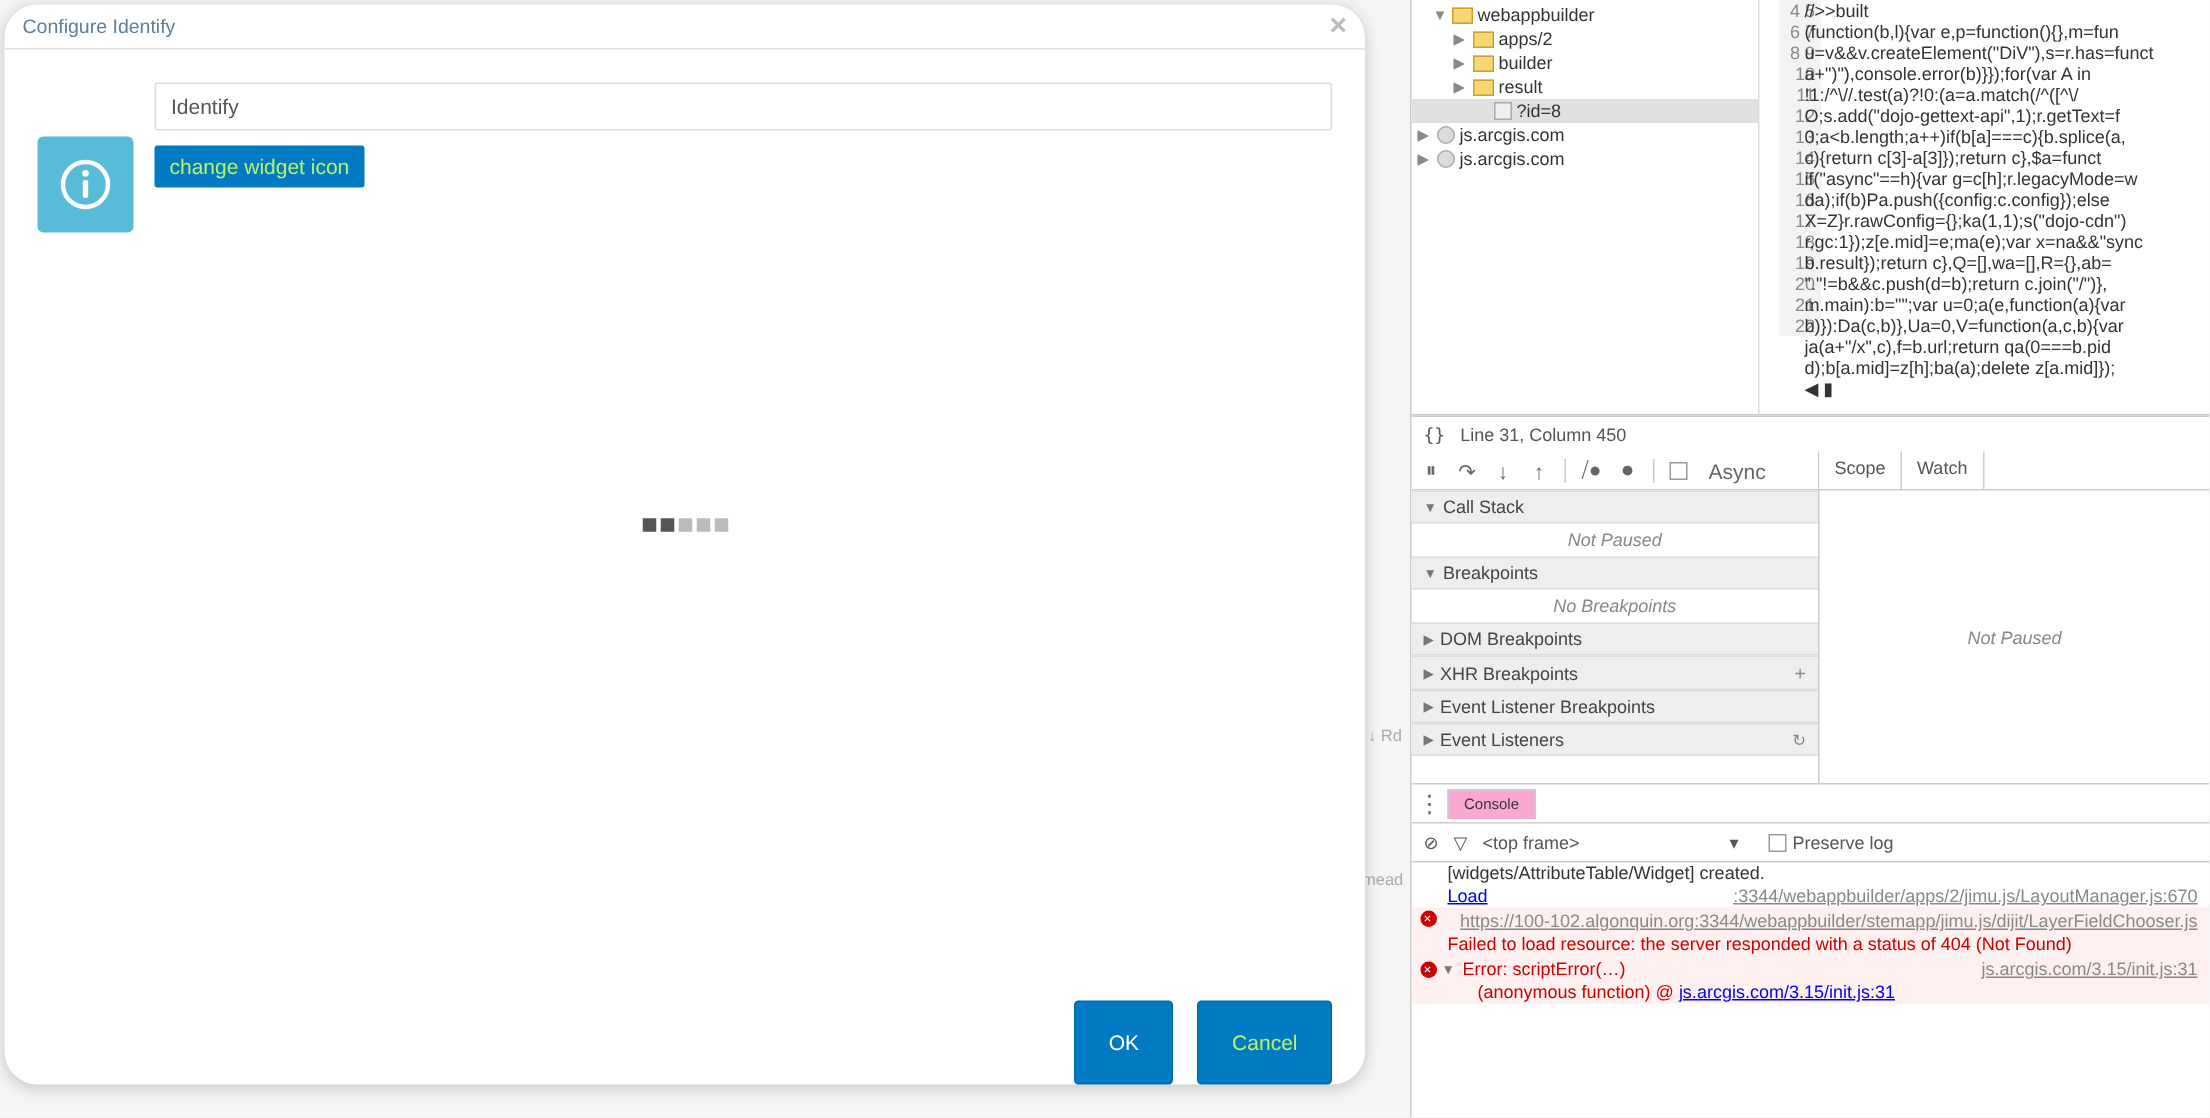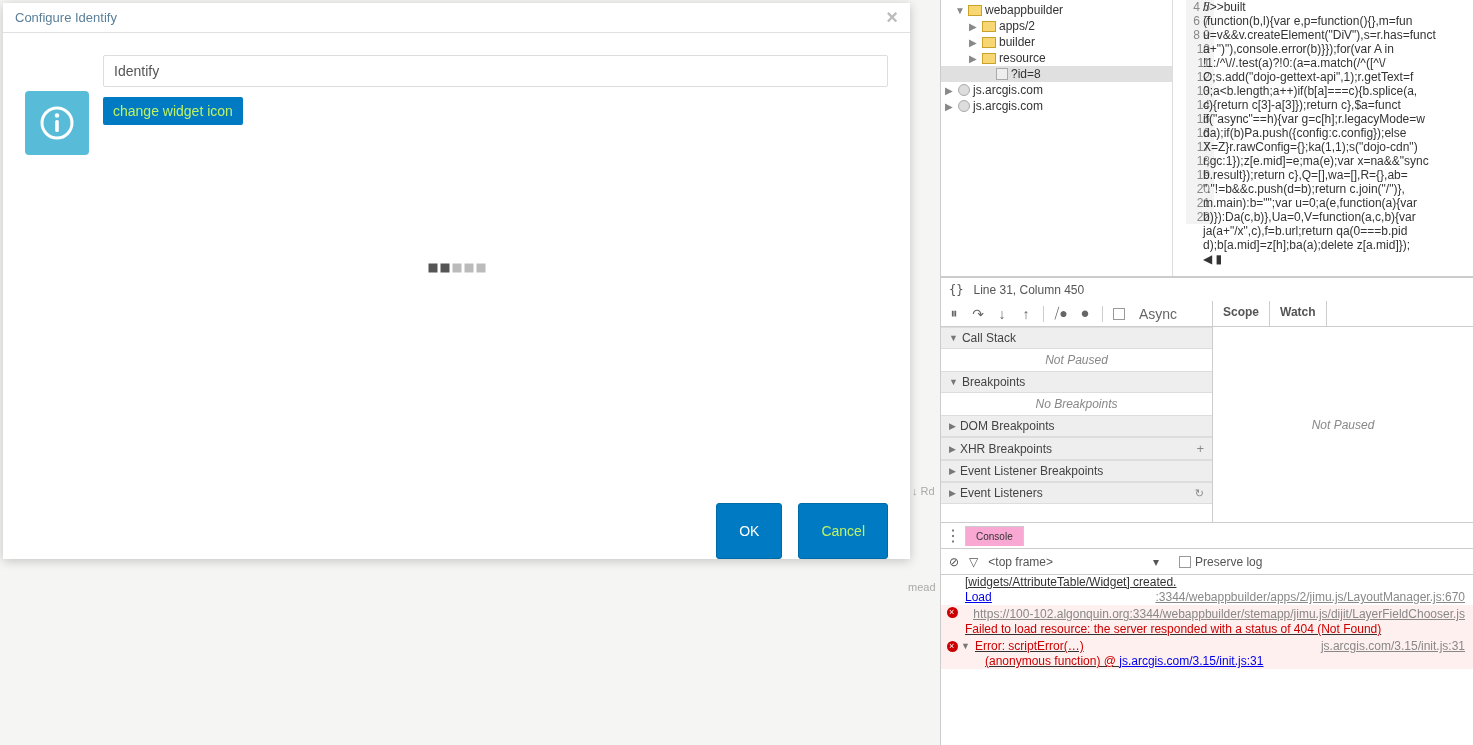--- a/index.html
+++ b/index.html
@@ -2,21 +2,21 @@
 <html><head>
 <meta charset="utf-8">
 <style>
 * { box-sizing: border-box; margin: 0; padding: 0; font-family: "Segoe UI", Arial, sans-serif; }
 body { width: 1473px; height: 745px; overflow: hidden; background: #e5e5e5; position: relative; font-size: 13px; color: #333; }
 
 
 .map-bg { position: absolute; left: 0; top: 0; width: 940px; height: 745px; background: #f5f5f3; }
 .map-bg .label { position: absolute; color: #aaa; font-size: 11px; }
 
-.modal { position: absolute; left: 3px; top: 3px; width: 907px; height: 556px; background: #fff; box-shadow: 0 2px 10px rgba(0,0,0,.2); display: flex; flex-direction: column; }
+.modal { position: absolute; left: 3px; top: 3px; width: 907px; height: 720px; background: #fff; box-shadow: 0 2px 10px rgba(0,0,0,.2); display: flex; flex-direction: column; border-radius: 22px; }
 .modal-header { height: 30px; display: flex; align-items: center; padding: 0 12px; border-bottom: 1px solid #e0e0e0; color: #5a7f9a; font-size: 13px; }
 .modal-header .close { margin-left: auto; color: #bbb; font-size: 20px; cursor: pointer; font-weight: bold; }
 .modal-body { flex: 1; padding: 22px 22px 0 22px; position: relative; }
 .icon-box { width: 64px; height: 64px; background: #58bcd9; border-radius: 4px; display: flex; align-items: center; justify-content: center; position: absolute; left: 22px; top: 58px; }
 .icon-box svg { width: 36px; height: 36px; fill: #fff; }
 .field-row { margin-left: 78px; }
 .name-input { width: 100%; height: 32px; border: 1px solid #ddd; padding: 0 10px; font-size: 14px; border-radius: 2px; color: #555; }
 .change-btn { margin-top: 10px; background: #007ac2; color: #bef264; border: none; padding: 6px 10px; font-size: 14px; border-radius: 2px; cursor: pointer; }
 .spinner { position: absolute; left: 50%; top: 50%; transform: translate(-50%, -50%); display: flex; gap: 3px; }
 .spinner span { width: 9px; height: 9px; background: #bbb; }
@@ -51,31 +51,31 @@
 .dt-toolbar .sep { width: 1px; height: 16px; background: #ccc; }
 .dt-toolbar .ico { width: 14px; height: 14px; display: inline-flex; align-items: center; justify-content: center; }
 .dt-panel-head { background: #eee; border-top: 1px solid #ddd; border-bottom: 1px solid #ddd; padding: 3px 8px; font-size: 12px; color: #444; display: flex; align-items: center; gap: 4px; }
 .dt-panel-head .tri { font-size: 9px; color: #777; }
 .dt-panel-head .plus { margin-left: auto; color: #888; font-size: 13px; }
 .dt-panel-head .refresh { margin-left: auto; color: #888; font-size: 11px; }
 .dt-panel-body { padding: 4px 0; text-align: center; color: #888; font-style: italic; font-size: 12px; }
 
 .dt-deb-right { flex: 1; display: flex; flex-direction: column; }
 .dt-tabs { height: 26px; border-bottom: 1px solid #ccc; display: flex; font-size: 12px; }
-.dt-tabs .tab { padding: 4px 10px; border-right: 1px solid #ccc; color: #555; font-weight: bold; }
+.dt-tabs .tab { padding: 4px 10px; border-right: 1px solid #ccc; color: #555; }
 .dt-tabs .tab.active { background: #fff; }
 .dt-deb-right .body { flex: 1; display: flex; align-items: center; justify-content: center; color: #888; font-style: italic; font-size: 12px; }
 
 .dt-console-wrap { flex: 1; display: flex; flex-direction: column; }
 .dt-con-tabs { height: 26px; border-bottom: 1px solid #ccc; display: flex; align-items: center; }
 .dt-con-tabs .dots { width: 24px; text-align: center; color: #666; font-size: 16px; }
 .dt-con-tabs .tab { padding: 4px 10px; border: 1px solid #ccc; border-bottom: none; background: #f9a8d4; font-size: 10px; margin-bottom: -1px; }
 .dt-con-bar { height: 26px; border-bottom: 1px solid #ccc; display: flex; align-items: center; padding: 0 8px; gap: 10px; font-size: 12px; color: #555; }
 .dt-con-bar .frame { flex: 0 0 auto; display: flex; align-items: center; gap: 100px; }
-.dt-con-body { flex: 1; overflow: hidden; font-family: Consolas, monospace; font-size: 12px; line-height: 15px; text-decoration: underline; }
+.dt-con-body { flex: 1; overflow: hidden; font-family: Consolas, monospace; font-size: 12px; line-height: 15px; }
 .dt-con-body .row { padding: 0 8px 0 24px; position: relative; }
 .dt-con-body .link { color: #00e; text-decoration: underline; }
 .dt-con-body .src { position: absolute; right: 8px; color: #888; text-decoration: underline; }
 .dt-con-body .err { background: #fff0f0; color: #c00; }
 .dt-con-body .err .src { color: #888; }
 .dt-con-body .err-ico { position: absolute; left: 6px; top: 2px; width: 11px; height: 11px; background: #c00; border-radius: 50%; }
 .dt-con-body .err-ico::after { content: "×"; color: #fff; font-size: 9px; position: absolute; left: 2px; top: -2px; }
 .dt-con-body .tri2 { position: absolute; left: 9px; color: #777; font-size: 9px; }
 .chk { width: 12px; height: 12px; border: 1px solid #999; display: inline-block; vertical-align: middle; margin-right: 4px; }
 </style>
@@ -133,21 +133,21 @@
           <span>apps/2</span>
         </div>
       <div class="node pad2">
           <span class="arrow">▶</span>
           <span class="fld"></span>
           <span>builder</span>
         </div>
       <div class="node pad2">
           <span class="arrow">▶</span>
           <span class="fld"></span>
-          <span>resource</span>
+          <span>result</span>
         </div>
       <div class="node pad3 sel">
           <span class="arrow"></span>
           <span class="file"></span>
           <span>?id=8</span>
         </div>
       <div class="node">
           <span class="arrow">▶</span>
           <span class="globe"></span>
           <span>js.arcgis.com</span>

